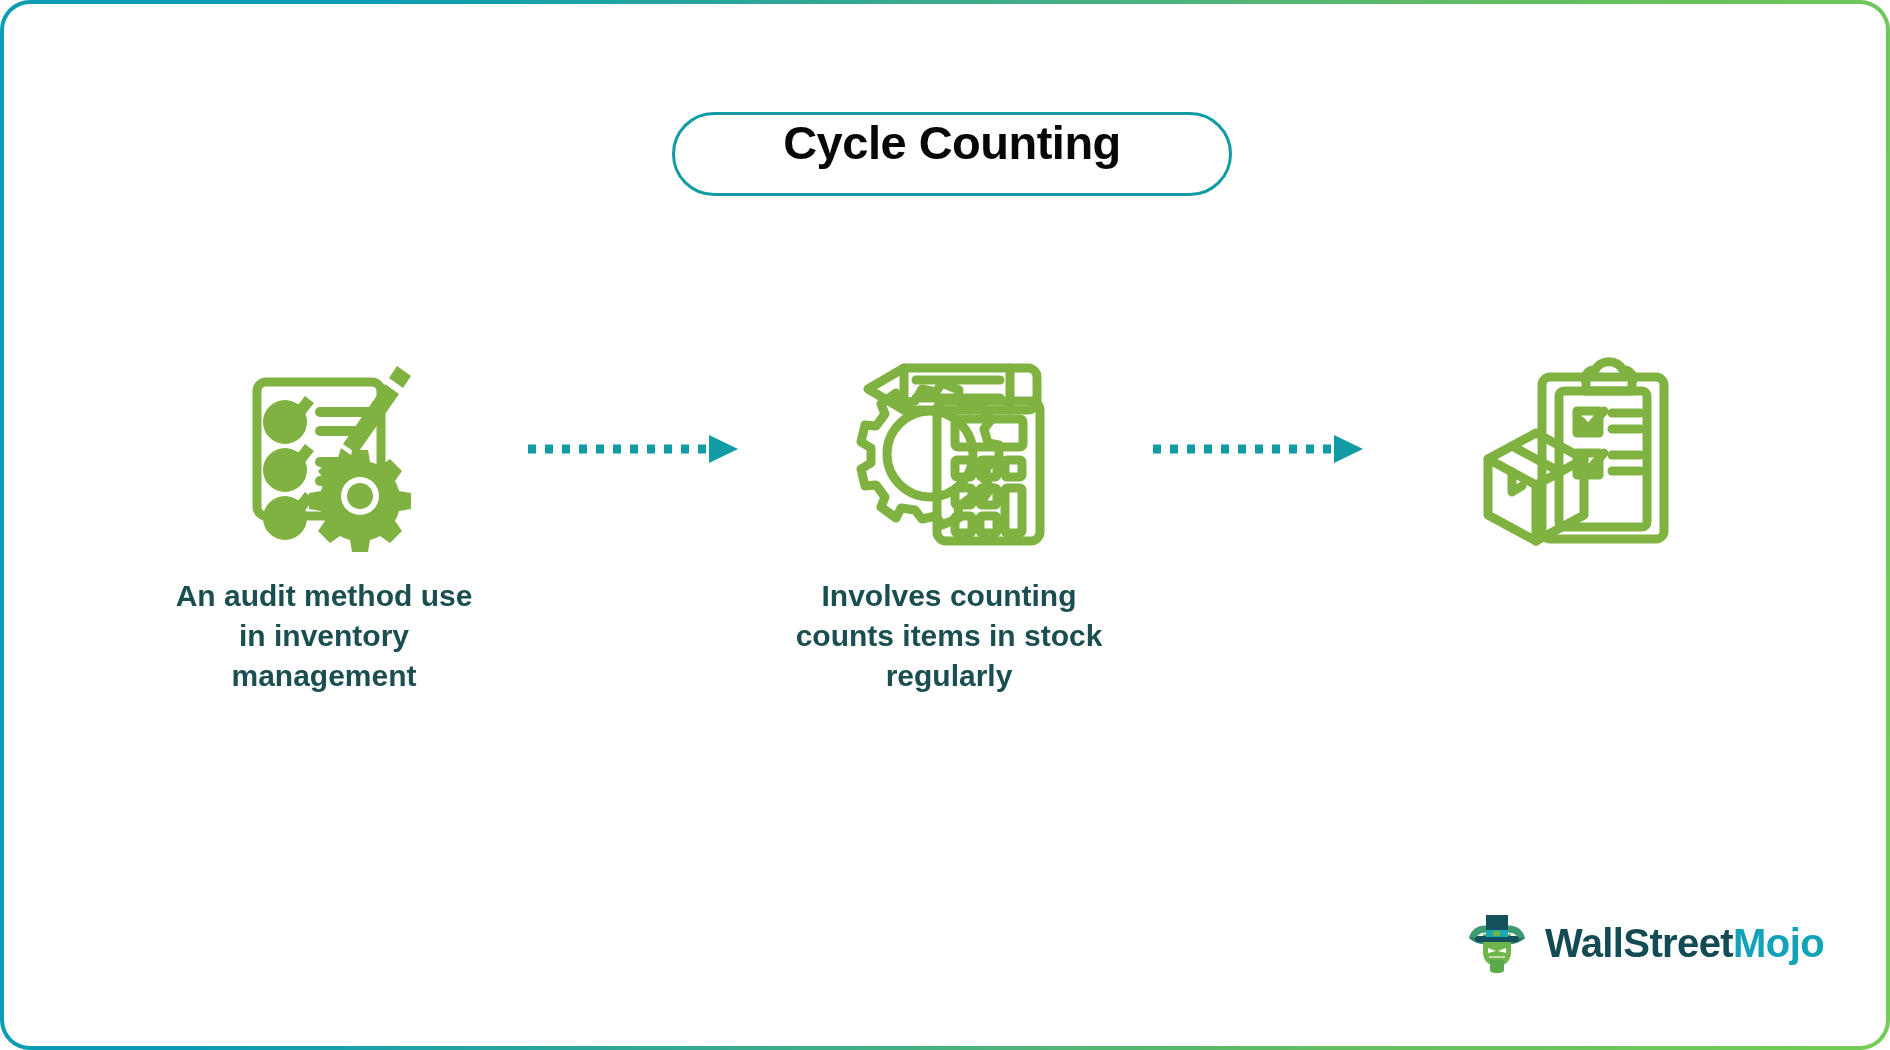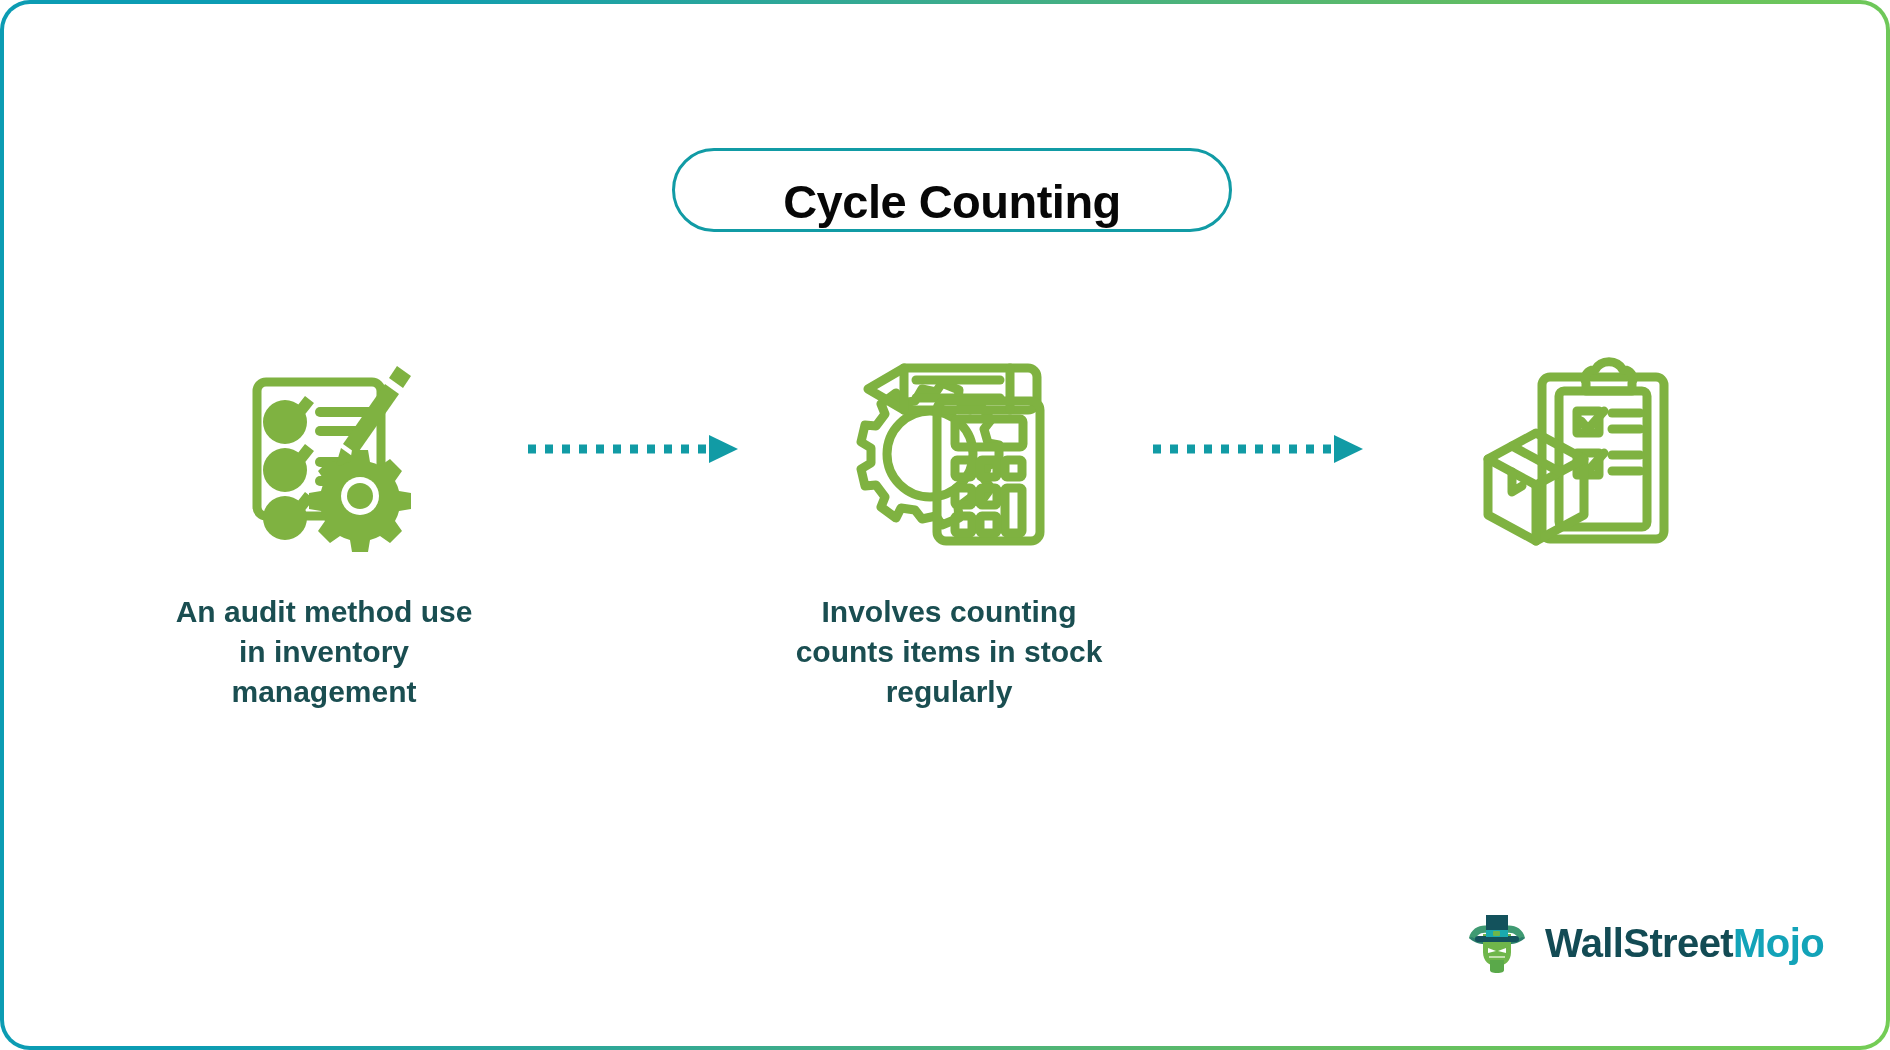--- a/index.html
+++ b/index.html
@@ -27,23 +27,22 @@
   #title-pill {
     position: absolute;
     left: 668px;
     top: 108px;
     width: 560px;
     height: 84px;
     border: 3px solid #119ba5;
     border-radius: 48px;
     background: #ffffff;
     display: flex;
-    align-items: flex-end;
-    justify-content: center;
-    margin-top: 36px;
+    align-items: flex-start;
+    justify-content: center;
   }
   #title-text {
     font-size: 47px;
     font-weight: bold;
     color: #070707;
     letter-spacing: -0.5px;
     white-space: nowrap;
   }
 
   
@@ -62,21 +61,21 @@
     flex-direction: column;
     align-items: center;
   }
   .icon-box {
     height: 230px;
     display: flex;
     align-items: center;
     justify-content: center;
   }
   .caption {
-    margin-top: 28px;
+    margin-top: 12px;
     font-size: 30px;
     font-weight: bold;
     line-height: 1.33;
     color: #1a4e51;
     text-align: center;
     max-width: 340px;
   }
   .step-1 .caption { max-width: 330px; }
   .step-3 .caption { max-width: 380px; }
 

